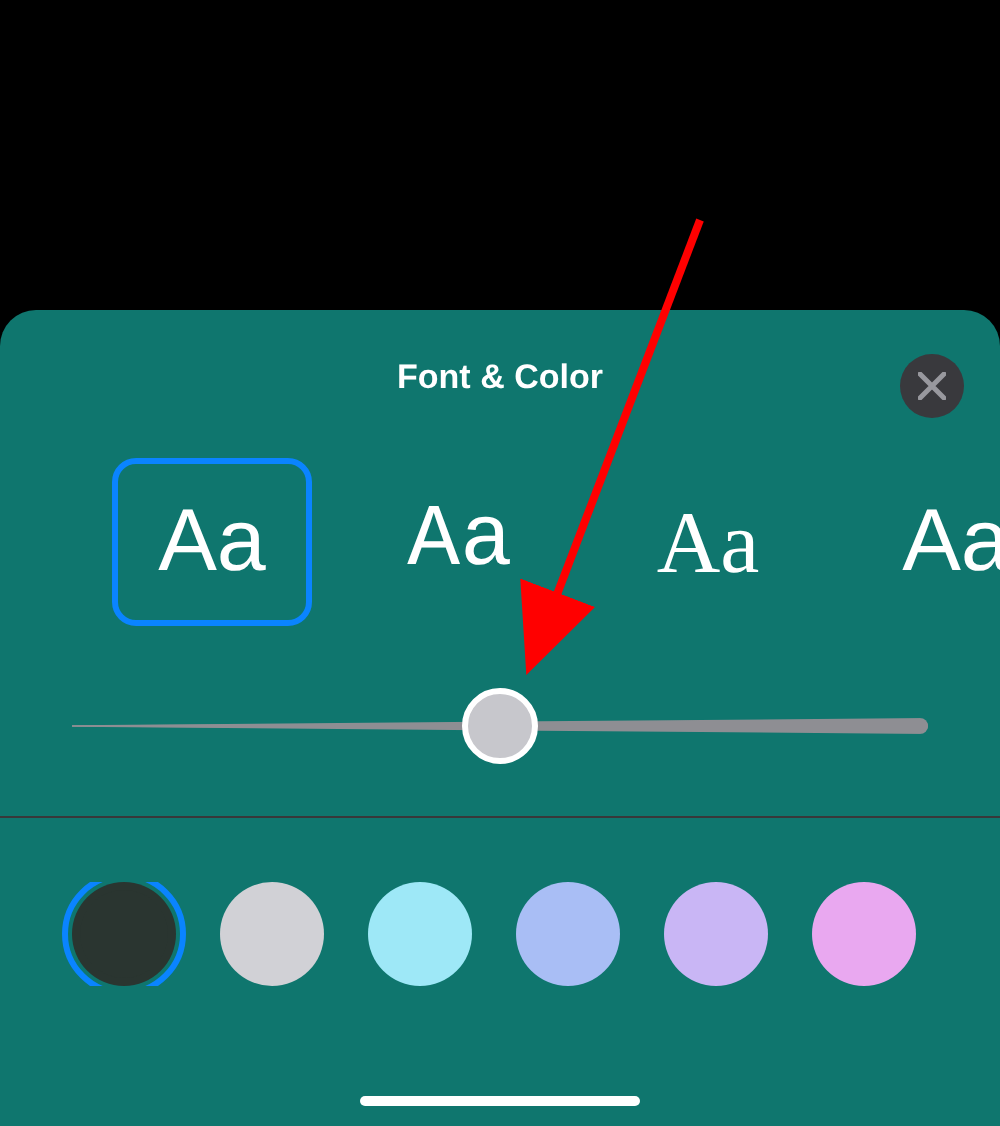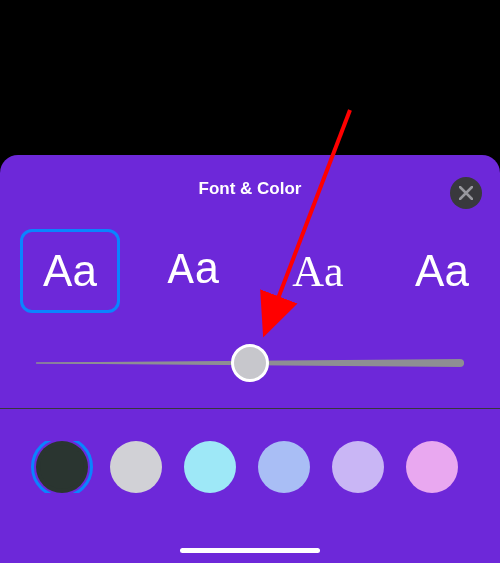--- a/index.html
+++ b/index.html
@@ -14,21 +14,21 @@
       font-family: -apple-system, BlinkMacSystemFont, sans-serif;
       overflow: hidden;
       position: relative;
     }
     .sheet {
       position: absolute;
       top: 155px;
       left: 0;
       right: 0;
       bottom: 0;
-      background: #6d28d9;
+      background: #0f766e;
       border-radius: 18px 18px 0 0;
       padding-top: 24px;
     }
     .header {
       display: flex;
       align-items: center;
       justify-content: center;
       position: relative;
       margin-bottom: 30px;
     }
@@ -50,21 +50,21 @@
       justify-content: center;
       cursor: pointer;
     }
     .close-btn svg {
       width: 14px;
       height: 14px;
     }
     .font-row {
       display: flex;
       gap: 24px;
-      padding: 0 20px;
+      padding: 0 56px;
       margin-bottom: 35px;
       overflow: hidden;
     }
     .font-option {
       width: 100px;
       height: 84px;
       border-radius: 12px;
       display: flex;
       align-items: center;
       justify-content: center;

